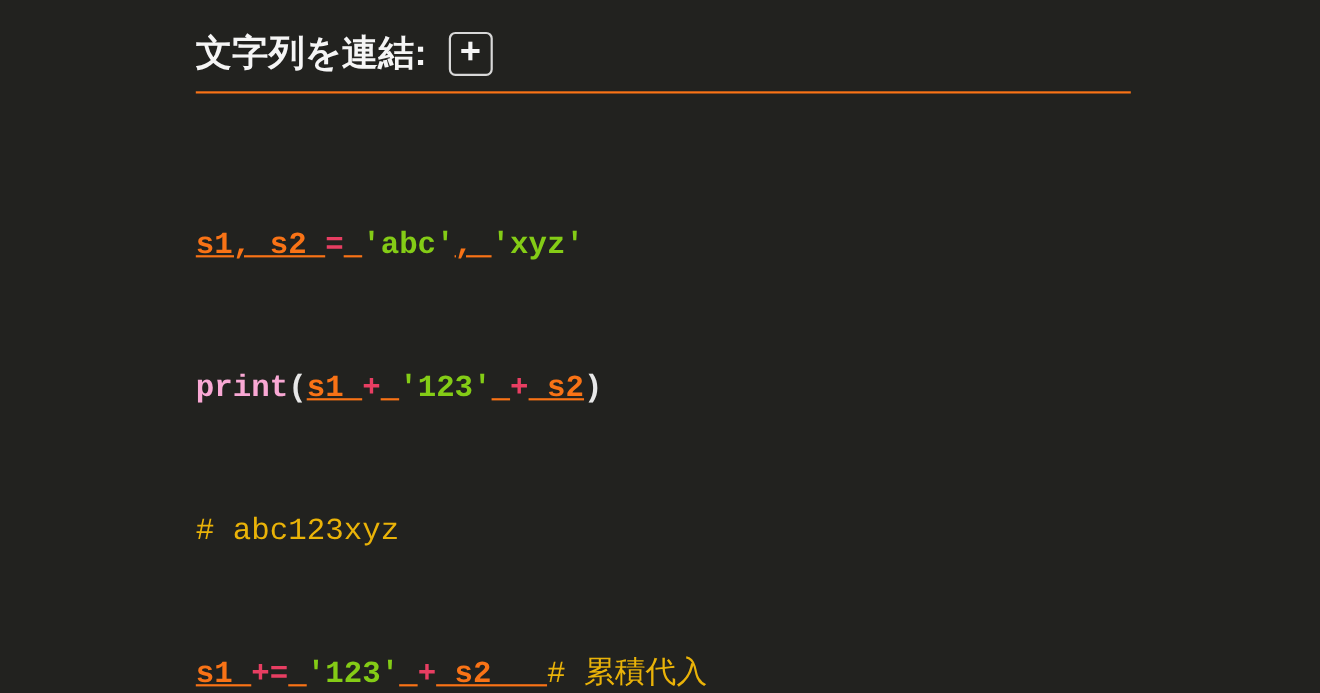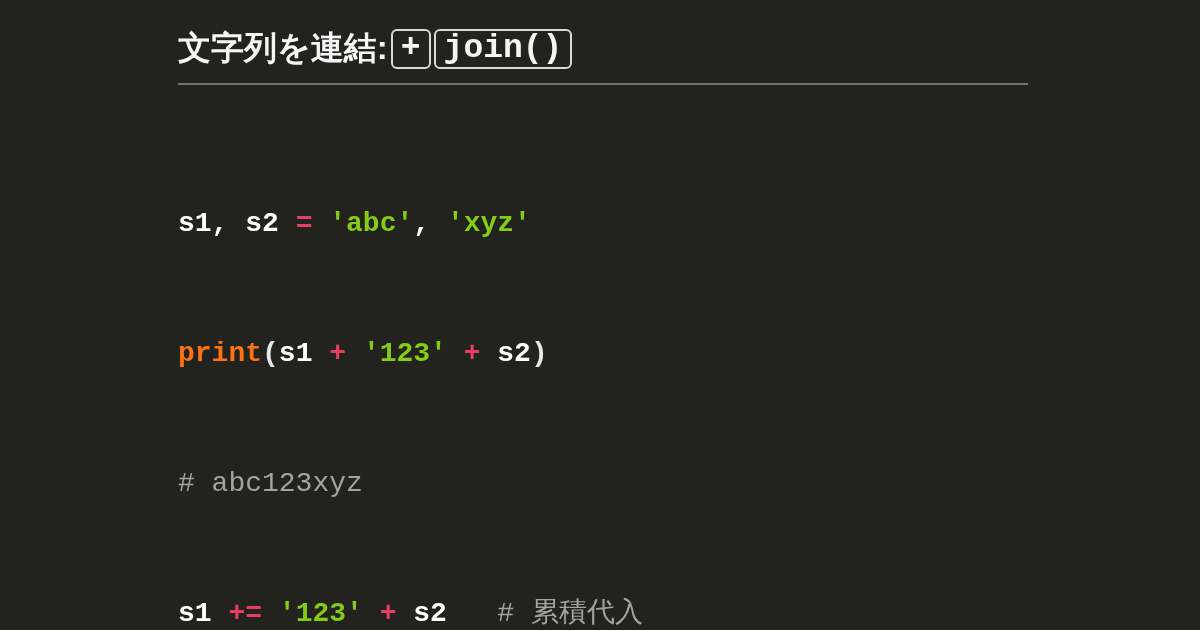--- a/index.html
+++ b/index.html
@@ -13,23 +13,23 @@
   }
   .wrap {
     padding: 26px 0 0 178px;
   }
   .title {
     font-size: 33px;
     font-weight: 700;
     color: #f5f5f5;
     display: flex;
     align-items: center;
-    gap: 3px;
+    gap: 20px;
     padding-bottom: 12px;
-    border-bottom: 2px solid #737373;
+    border-bottom: 2px solid #f97316;
     width: 850px;
   }
   .title .kbd {
     display: inline-flex;
     align-items: center;
     justify-content: center;
     border: 2px solid #d8d8d8;
     border-radius: 6px;
     padding: 0 8px;
     height: 40px;
@@ -38,35 +38,34 @@
     background: transparent;
   }
   .code {
     margin-top: 30px;
     font-family: "Consolas","Menlo","Courier New",monospace;
     font-size: 28px;
     line-height: 1.55;
     font-weight: 700;
     white-space: pre;
   }
-  .tk-default  { color: #ffffff; }
+  .tk-default  { color: #f97316; text-decoration: underline; }
   .tk-operator { color: #e83e62; }
   .tk-string   { color: #84cc16; }
-  .tk-func     { color: #f97316; margin-top: 18px; }
-  .tk-comment  { color: #a3a3a3; font-weight: 500; }
+  .tk-func     { color: #f9a8d4; margin-top: 18px; }
+  .tk-comment  { color: #eab308; font-weight: 500; }
   .tk-bracket  { color: #e8e8e8; }
 </style>
 </head>
 <body>
 
 <div class="wrap">
   <div class="title">
     <span>文字列を連結:</span>
     <span class="kbd">+</span>
-    <span class="kbd">join()</span>
   </div>
 
   <div class="code">
     <div><span class="tk-default">s1, s2 </span><span class="tk-operator">=</span><span class="tk-default"> </span><span class="tk-string">'abc'</span><span class="tk-default">, </span><span class="tk-string">'xyz'</span></div>
     <div><span class="tk-func">print</span><span class="tk-bracket">(</span><span class="tk-default">s1 </span><span class="tk-operator">+</span><span class="tk-default"> </span><span class="tk-string">'123'</span><span class="tk-default"> </span><span class="tk-operator">+</span><span class="tk-default"> s2</span><span class="tk-bracket">)</span></div>
     <div><span class="tk-comment"># abc123xyz</span></div>
     <div><span class="tk-default">s1 </span><span class="tk-operator">+=</span><span class="tk-default"> </span><span class="tk-string">'123'</span><span class="tk-default"> </span><span class="tk-operator">+</span><span class="tk-default"> s2   </span><span class="tk-comment"># 累積代入</span></div>
     
     
     

